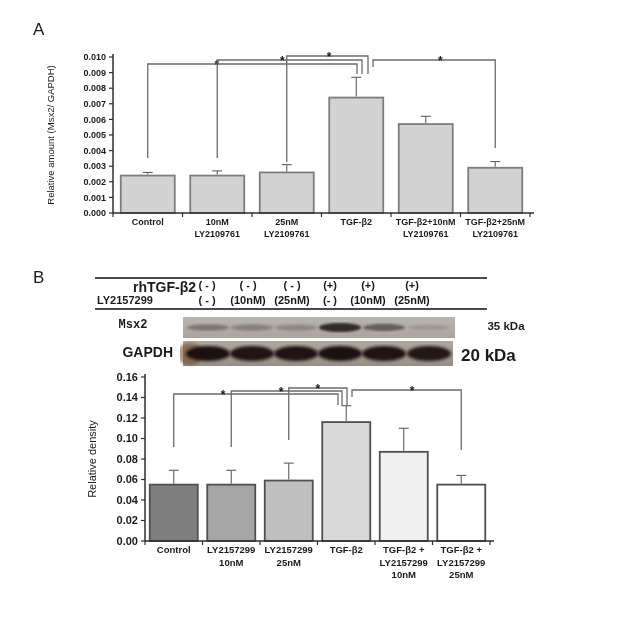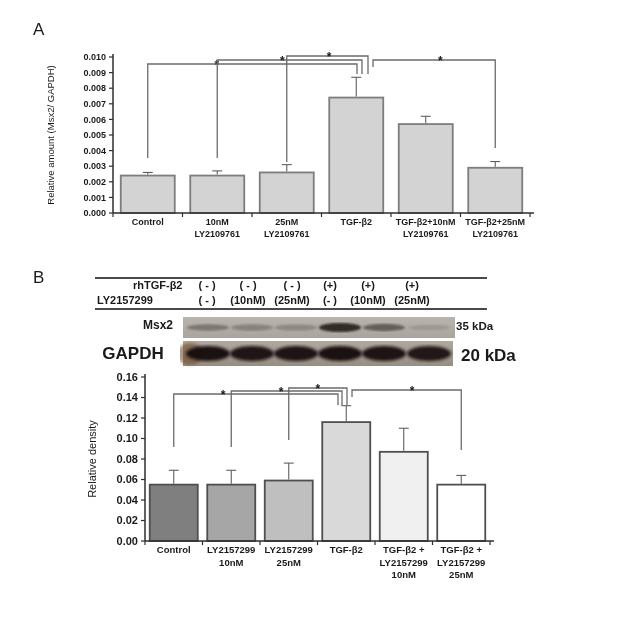--- a/index.html
+++ b/index.html
@@ -85,41 +85,41 @@
       <path d="M 246.75 124 L 246.75 18 L 328 18 L 328 36" fill="none" stroke="#6b6b6b" stroke-width="1.3"></path>
       <text x="289" y="22.5" text-anchor="middle" font-size="12" font-weight="bold" fill="#1a1a1a">*</text>
       <path d="M 333 29 L 333 22 L 455.25 22 L 455.25 110" fill="none" stroke="#6b6b6b" stroke-width="1.3"></path>
       <text x="400.2375" y="26.5" text-anchor="middle" font-size="12" font-weight="bold" fill="#1a1a1a">*</text>
     </svg>
 
   <div class="panel-label" style="left:33px;top:268px">B</div>
 
   <div class="rule" style="left:95px;top:277px;width:392px;height:2px"></div>
   <div id="condRows">
-      <div style="position: absolute; left: 97px; top: 279px; width: 100px; text-align: left; font-size: 11px; font-weight: bold; color: rgb(26, 26, 26); white-space: nowrap; padding-left: 36px;">rhTGF-β2</div>
+      <div style="position: absolute; left: 97px; top: 279px; width: 100px; text-align: left; font-size: 14px; font-weight: bold; color: rgb(26, 26, 26); white-space: nowrap; padding-left: 36px;">rhTGF-β2</div>
       <div style="position: absolute; left: 183px; top: 279px; width: 48px; text-align: center; font-size: 11px; font-weight: bold; color: rgb(26, 26, 26); white-space: nowrap;">( - )</div>
       <div style="position: absolute; left: 224px; top: 279px; width: 48px; text-align: center; font-size: 11px; font-weight: bold; color: rgb(26, 26, 26); white-space: nowrap;">( - )</div>
       <div style="position: absolute; left: 268px; top: 279px; width: 48px; text-align: center; font-size: 11px; font-weight: bold; color: rgb(26, 26, 26); white-space: nowrap;">( - )</div>
       <div style="position: absolute; left: 306px; top: 279px; width: 48px; text-align: center; font-size: 11px; font-weight: bold; color: rgb(26, 26, 26); white-space: nowrap;">(+)</div>
       <div style="position: absolute; left: 344px; top: 279px; width: 48px; text-align: center; font-size: 11px; font-weight: bold; color: rgb(26, 26, 26); white-space: nowrap;">(+)</div>
       <div style="position: absolute; left: 388px; top: 279px; width: 48px; text-align: center; font-size: 11px; font-weight: bold; color: rgb(26, 26, 26); white-space: nowrap;">(+)</div>
       <div style="position: absolute; left: 97px; top: 294px; width: 100px; text-align: left; font-size: 11px; font-weight: bold; color: rgb(26, 26, 26); white-space: nowrap;">LY2157299</div>
       <div style="position: absolute; left: 183px; top: 294px; width: 48px; text-align: center; font-size: 11px; font-weight: bold; color: rgb(26, 26, 26); white-space: nowrap;">( - )</div>
       <div style="position: absolute; left: 224px; top: 294px; width: 48px; text-align: center; font-size: 11px; font-weight: bold; color: rgb(26, 26, 26); white-space: nowrap;">(10nM)</div>
       <div style="position: absolute; left: 268px; top: 294px; width: 48px; text-align: center; font-size: 11px; font-weight: bold; color: rgb(26, 26, 26); white-space: nowrap;">(25nM)</div>
       <div style="position: absolute; left: 306px; top: 294px; width: 48px; text-align: center; font-size: 11px; font-weight: bold; color: rgb(26, 26, 26); white-space: nowrap;">(- )</div>
       <div style="position: absolute; left: 344px; top: 294px; width: 48px; text-align: center; font-size: 11px; font-weight: bold; color: rgb(26, 26, 26); white-space: nowrap;">(10nM)</div>
       <div style="position: absolute; left: 388px; top: 294px; width: 48px; text-align: center; font-size: 11px; font-weight: bold; color: rgb(26, 26, 26); white-space: nowrap;">(25nM)</div>
     </div>
   <div class="rule" style="left:95px;top:308px;width:392px;height:2px"></div>
 
   <div id="blotLabels">
-      <div style="position: absolute; left: 93px; top: 318px; width: 80px; text-align: right; font-size: 12px; font-weight: bold; color: rgb(26, 26, 26); white-space: nowrap;">Msx2</div>
-      <div style="position: absolute; left: 456px; top: 320px; width: 60px; text-align: left; font-size: 11.5px; font-weight: bold; color: rgb(26, 26, 26); white-space: nowrap;">35 kDa</div>
-      <div style="position: absolute; left: 93px; top: 344px; width: 80px; text-align: center; font-size: 17px; font-weight: bold; color: rgb(26, 26, 26); white-space: nowrap;">GAPDH</div>
+      <div style="position: absolute; left: 93px; top: 318px; width: 80px; text-align: center; font-size: 12px; font-weight: bold; color: rgb(26, 26, 26); white-space: nowrap; font-family: Liberation Mono, monospace;">Msx2</div>
+      <div style="position: absolute; left: 476px; top: 320px; width: 60px; text-align: center; font-size: 11.5px; font-weight: bold; color: rgb(26, 26, 26); white-space: nowrap;">35 kDa</div>
+      <div style="position: absolute; left: 93px; top: 344px; width: 80px; text-align: right; font-size: 14px; font-weight: bold; color: rgb(26, 26, 26); white-space: nowrap;">GAPDH</div>
       <div style="position: absolute; left: 461px; top: 346px; width: 60px; text-align: left; font-size: 17px; font-weight: bold; color: rgb(26, 26, 26); white-space: nowrap;">20 kDa</div>
     </div>
 
   <svg id="blots" class="abs" style="left:180px;top:314px" width="350" height="56">
       <defs>
         <filter id="blur1">
           <feGaussianBlur stdDeviation="1.1"></feGaussianBlur>
         </filter>
         <filter id="blur2">
           <feGaussianBlur stdDeviation="1.7"></feGaussianBlur>

